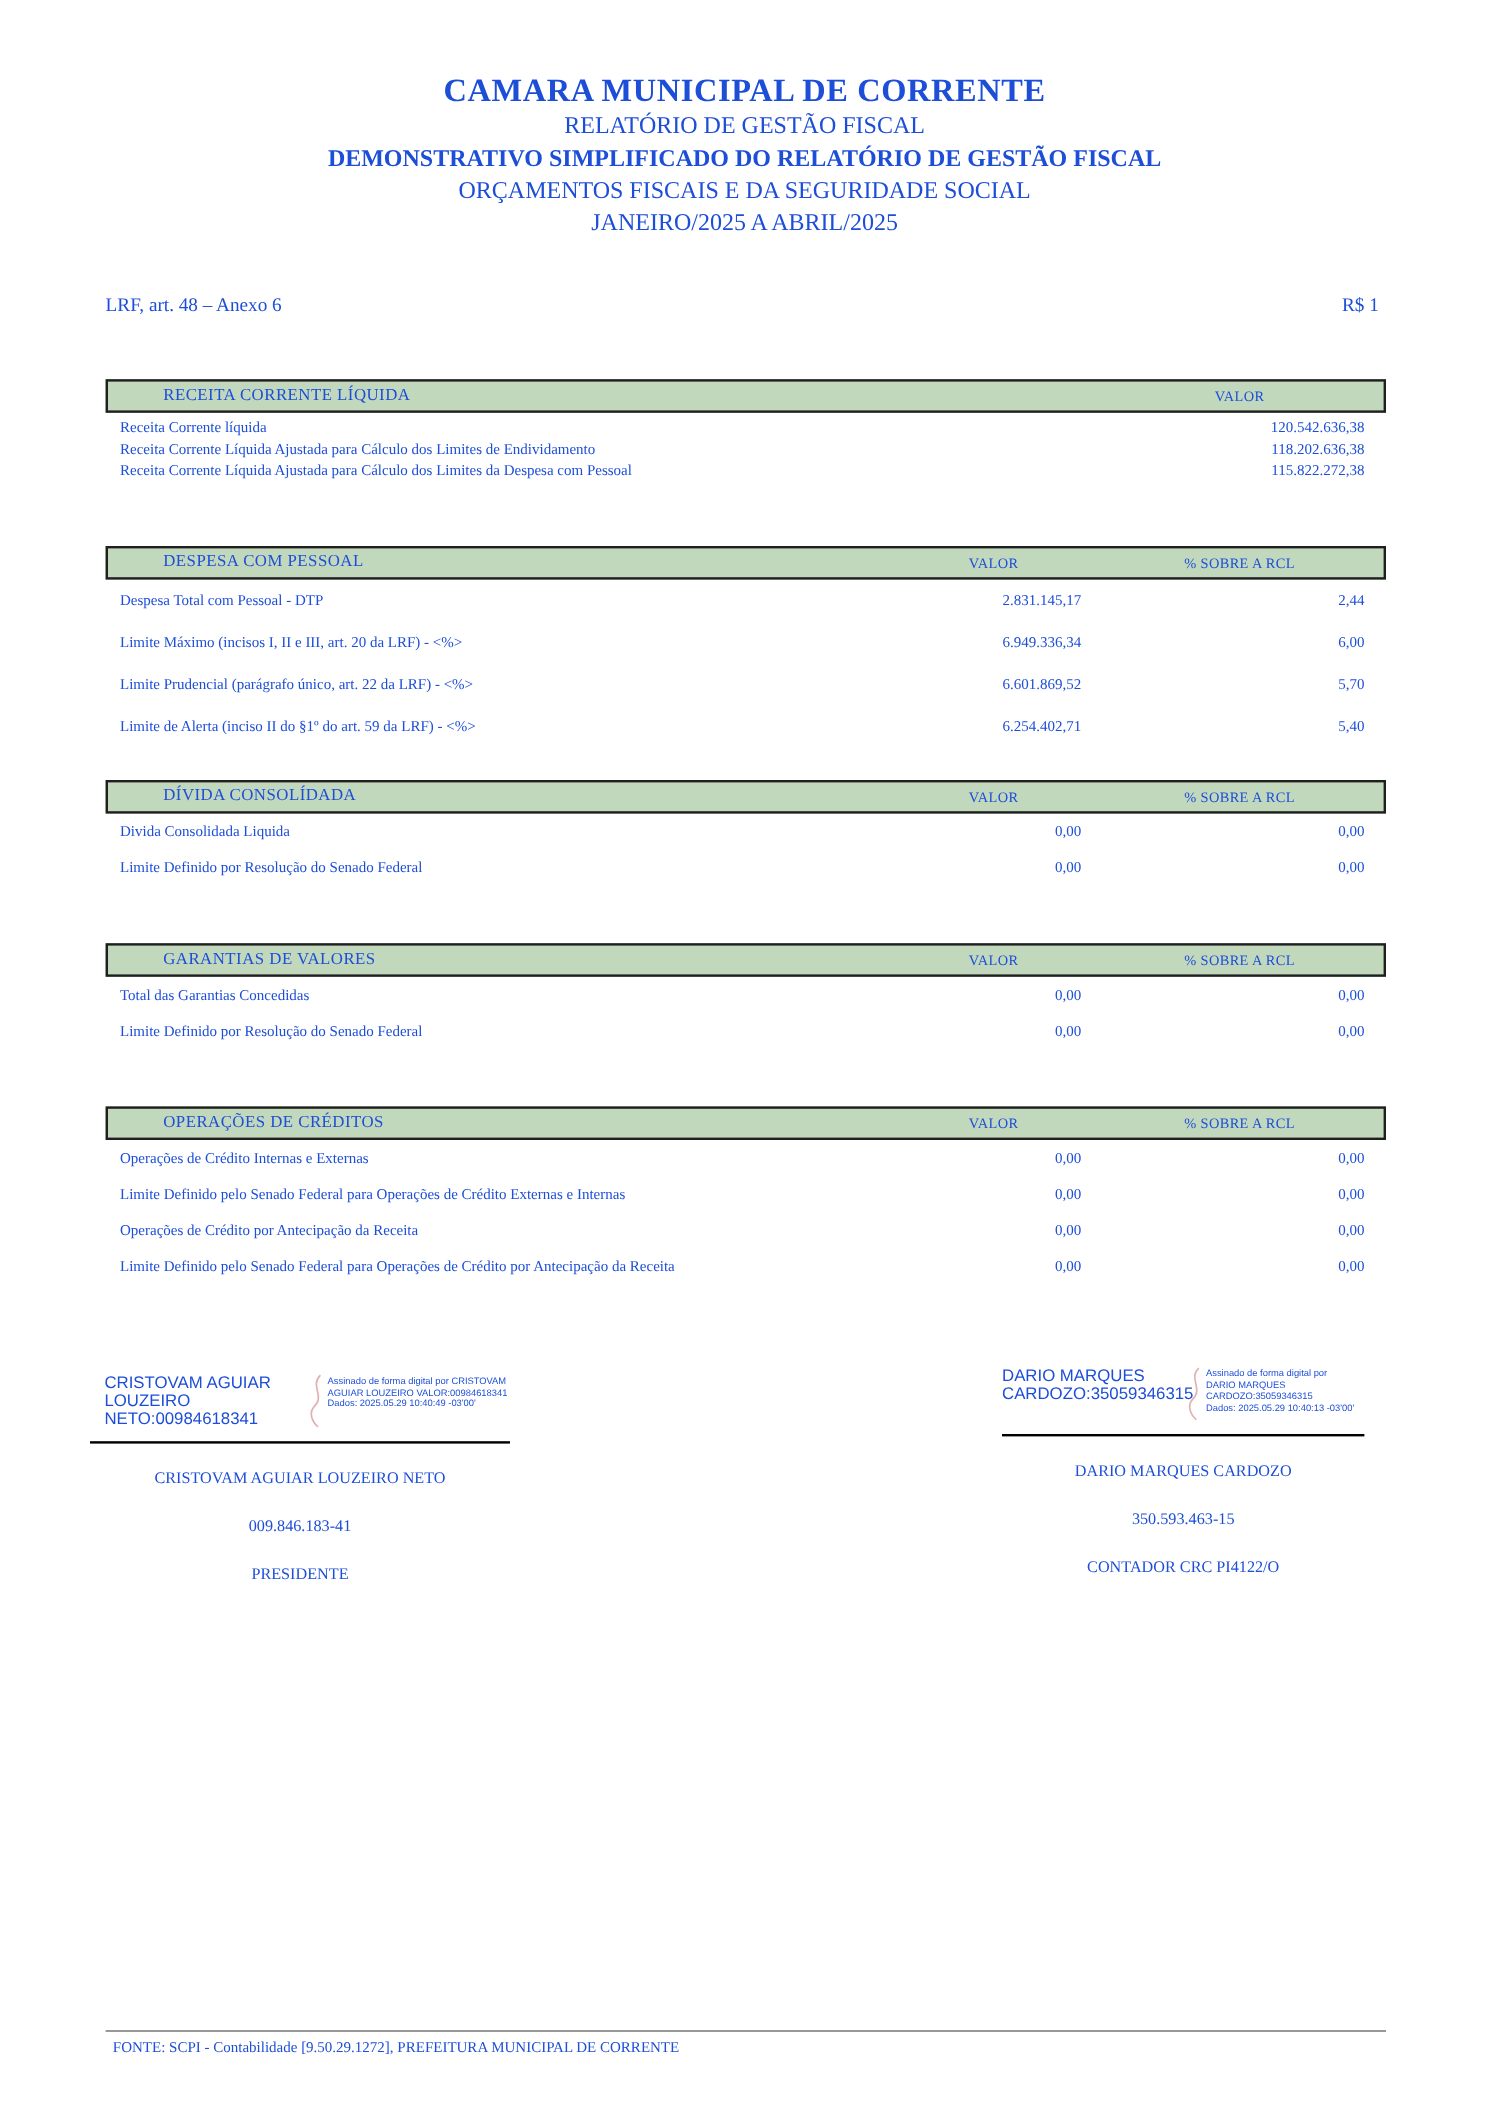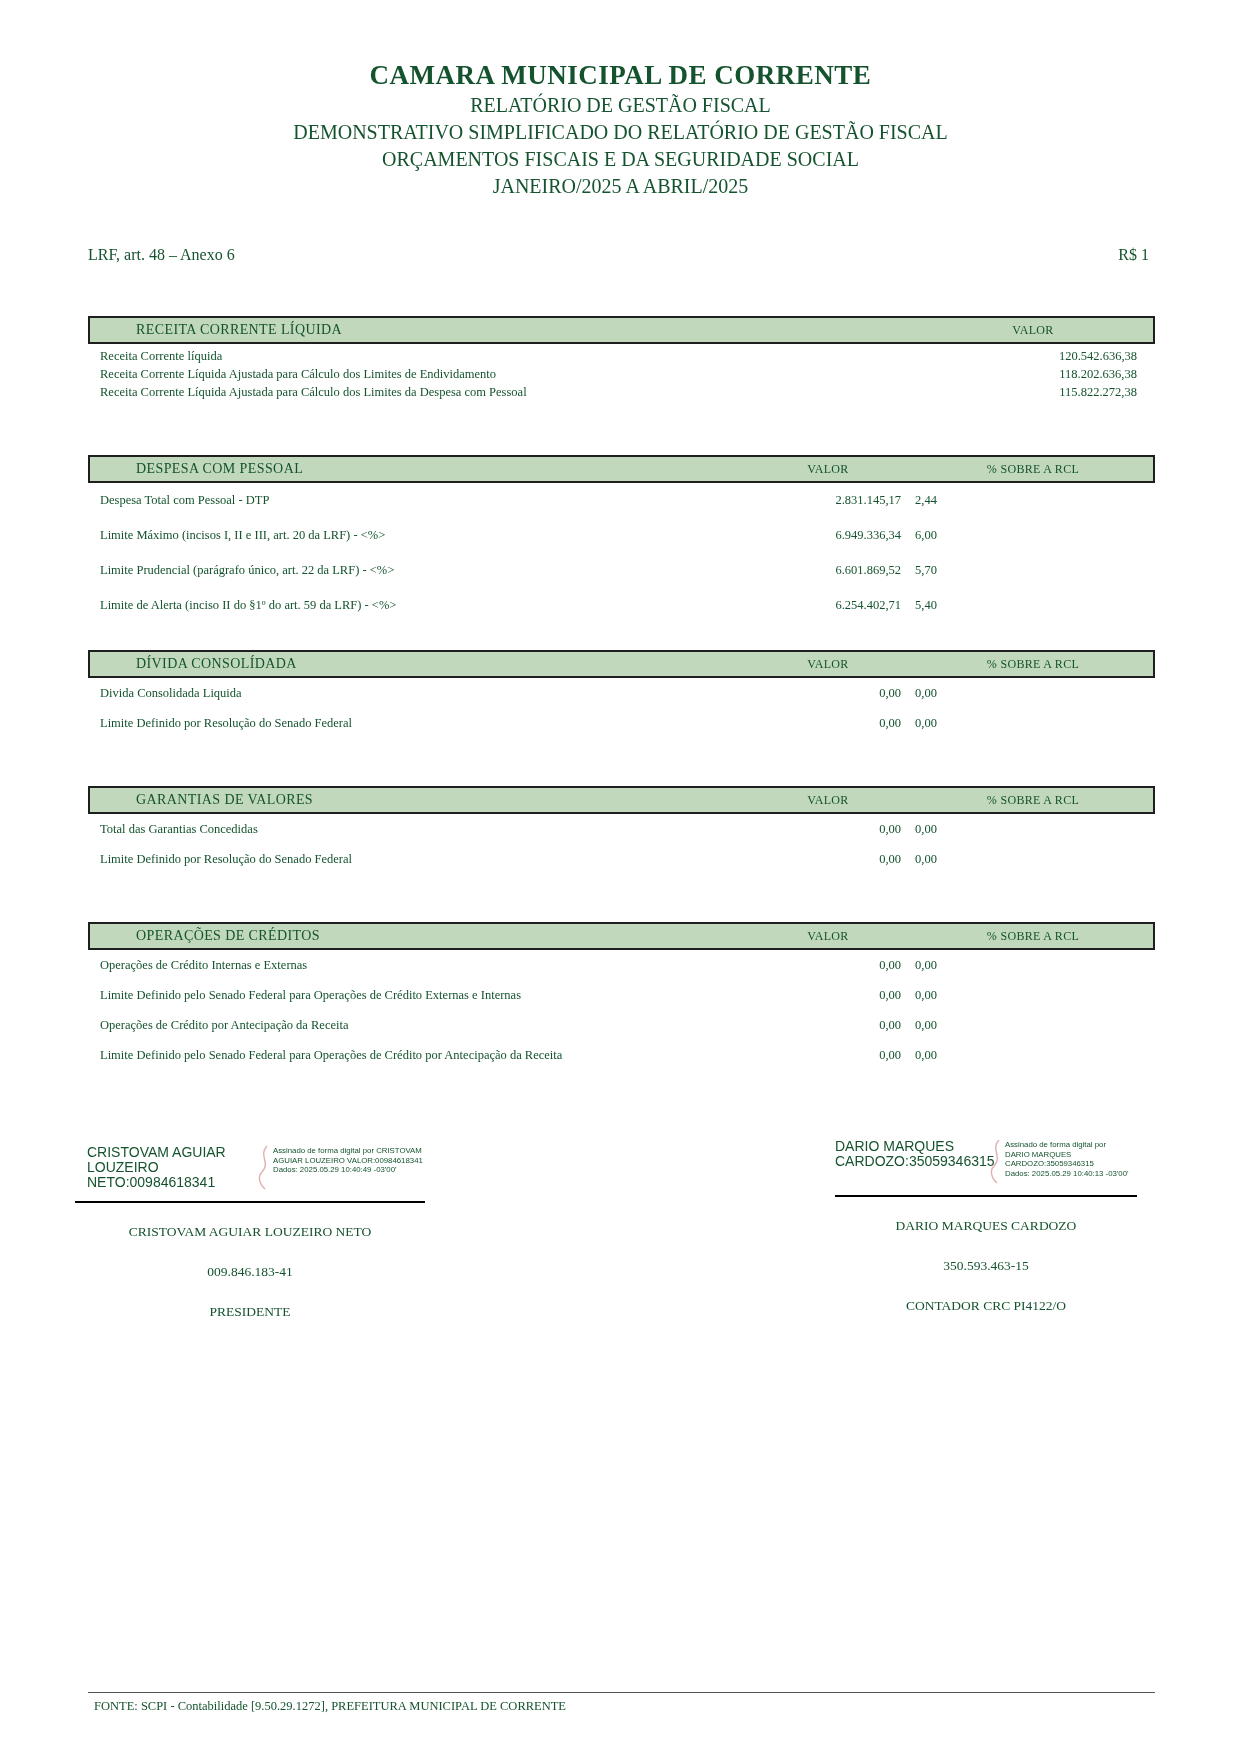--- a/index.html
+++ b/index.html
@@ -1,27 +1,27 @@
 <!DOCTYPE html>
 <html><head>
 <meta charset="utf-8">
 <style>
   html,body { margin:0; padding:0; background:#e9e9e9; }
   .page {
     position:relative; width:1241px; height:1755px; margin:0 auto;
-    background:#ffffff; color:#14532d;
+    background:#ffffff; color:#1d4ed8;
     font-family:"Liberation Serif", serif;
     overflow:hidden;
   }
 
   
   .doc-header { position:absolute; top:58px; left:0; width:100%; text-align:center; }
   .doc-header .org    { font-size:27px; font-weight:bold; letter-spacing:.5px; line-height:34px; }
   .doc-header .line   { font-size:20px; line-height:27px; }
-  .doc-header .strong { font-weight:normal; }
+  .doc-header .strong { font-weight:bold; }
 
   
   .meta-row { position:absolute; top:246px; left:88px; width:1067px; font-size:16px; }
   .meta-row .m-left  { float:left; }
   .meta-row .m-right { float:right; padding-right:6px; }
 
   
   .tbl { position:absolute; left:88px; width:1067px; }
   .tbl-head {
     display:flex; align-items:center; height:28px; box-sizing:border-box;
@@ -34,21 +34,21 @@
   .ch-pct { width:240px; }
 
   .row { display:flex; align-items:center; }
   .rows-compact .row { height:18px; }
   .rows-compact { padding-top:3px; }
   .rows-tall .row { height:35px; }
   .rows-mid  .row { height:30px; }
   .row .lbl { flex:1; padding-left:12px; font-size:12.5px; }
   .row .val { width:170px; box-sizing:border-box; text-align:right; padding-right:14px; font-size:12.5px; }
   .row .val-wide { width:240px; box-sizing:border-box; text-align:right; padding-right:18px; font-size:12.5px; }
-  .row .pct { width:240px; box-sizing:border-box; padding-right:18px; font-size:12.5px; }
+  .row .pct { width:240px; box-sizing:border-box; text-align:right; padding-right:18px; font-size:12.5px; }
 
   .t1 { top:316px; }
   .t2 { top:455px; }
   .t3 { top:650px; }
   .t4 { top:786px; }
   .t5 { top:922px; }
 
   
   .sig-block { position:absolute; top:1133px; }
   .sig-left  { left:75px;  width:350px; }

